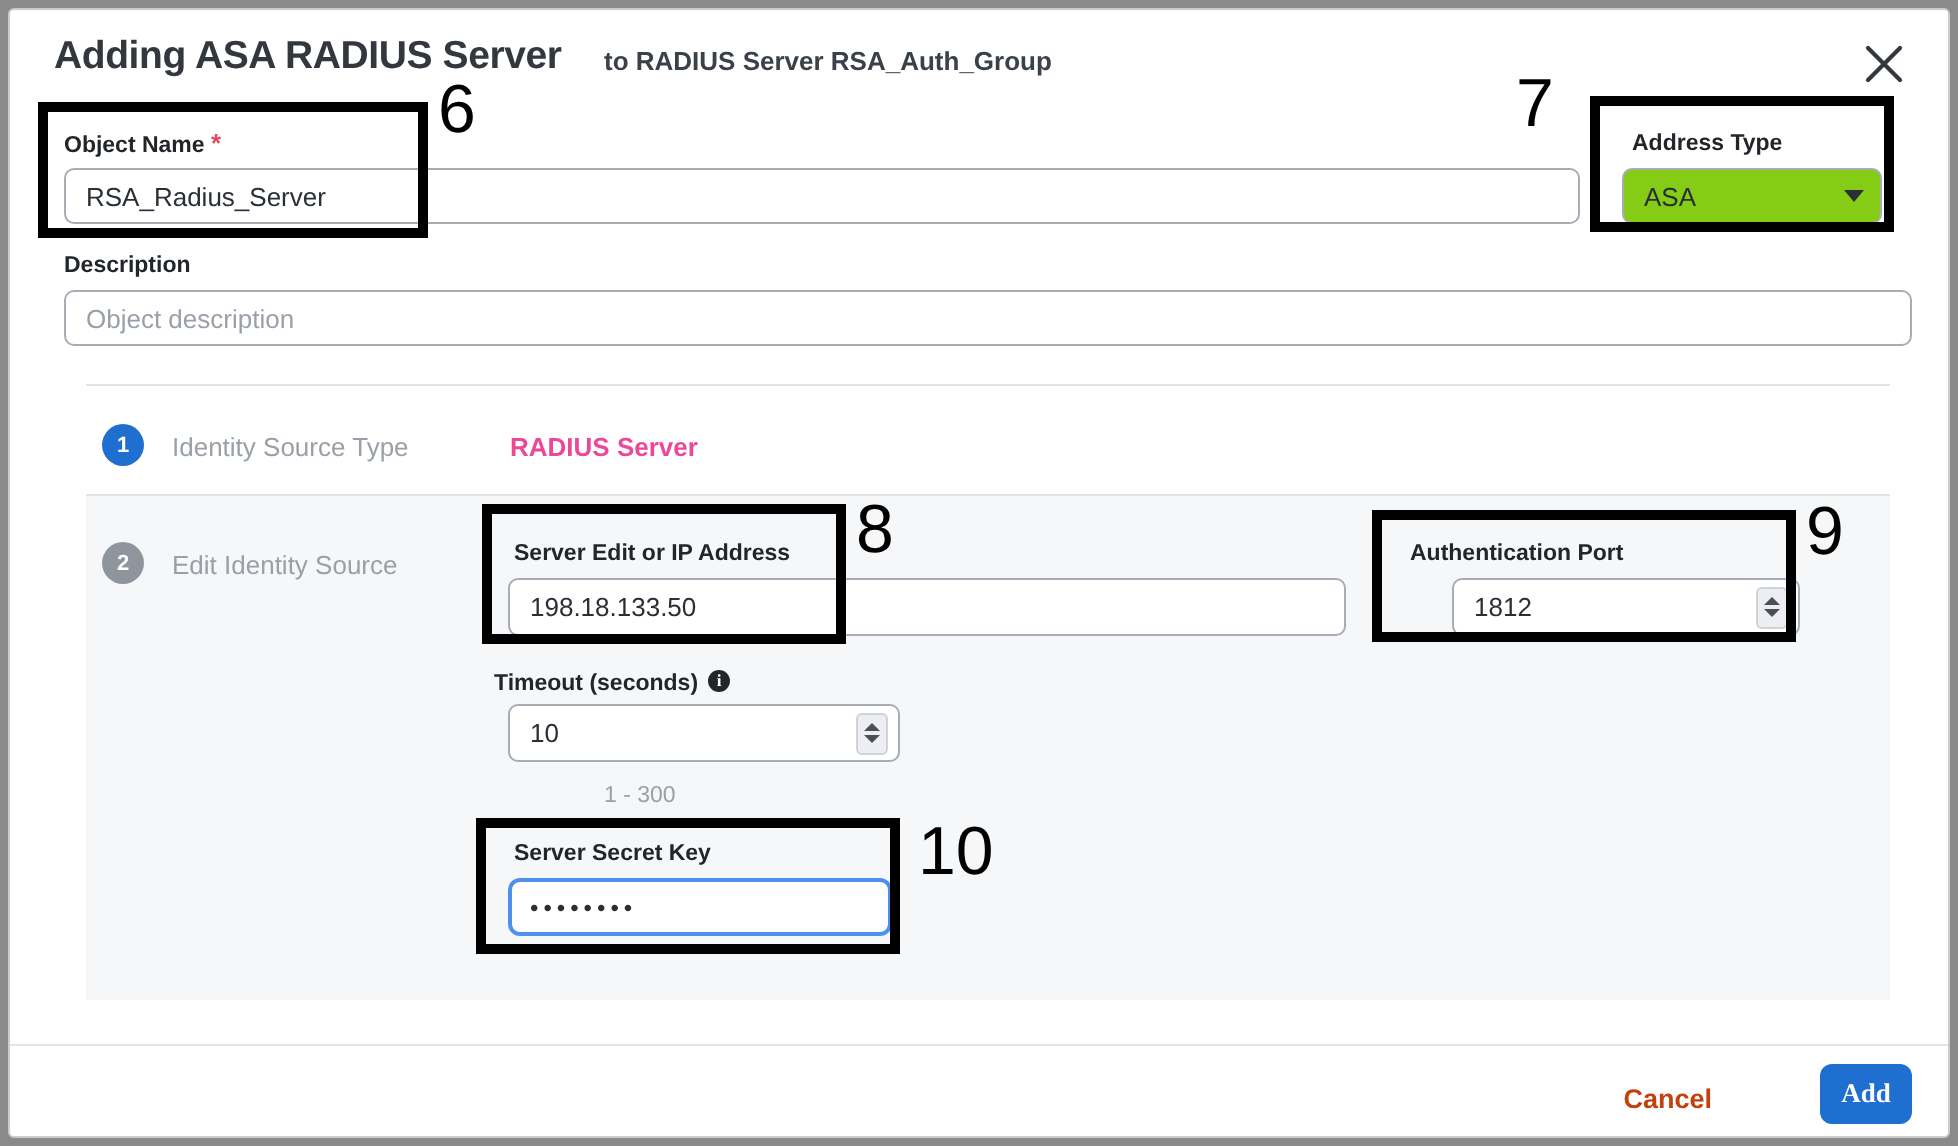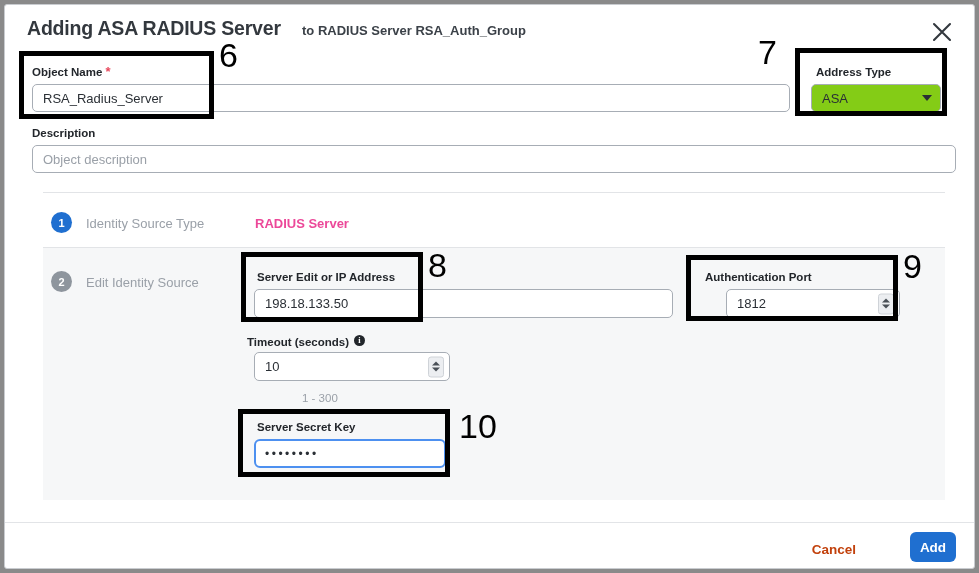--- a/index.html
+++ b/index.html
@@ -229,21 +229,21 @@
     padding: 6px 8px;
   }
   #add-btn {
     position: absolute; right: 18px; top: 527px;
     width: 46px; height: 30px;
     background: #1f6fd0;
     color: #fff;
     font-size: 13.5px; font-weight: bold;
     border: none; border-radius: 6px;
     cursor: pointer;
-    font-family: Liberation Sans, sans-serif;
+    font-family: Liberation Serif, serif;
   }
 
   
   .anno-box {
     position: absolute;
     border: 5px solid #000;
     background: transparent;
     pointer-events: none;
   }
   .anno-num {

